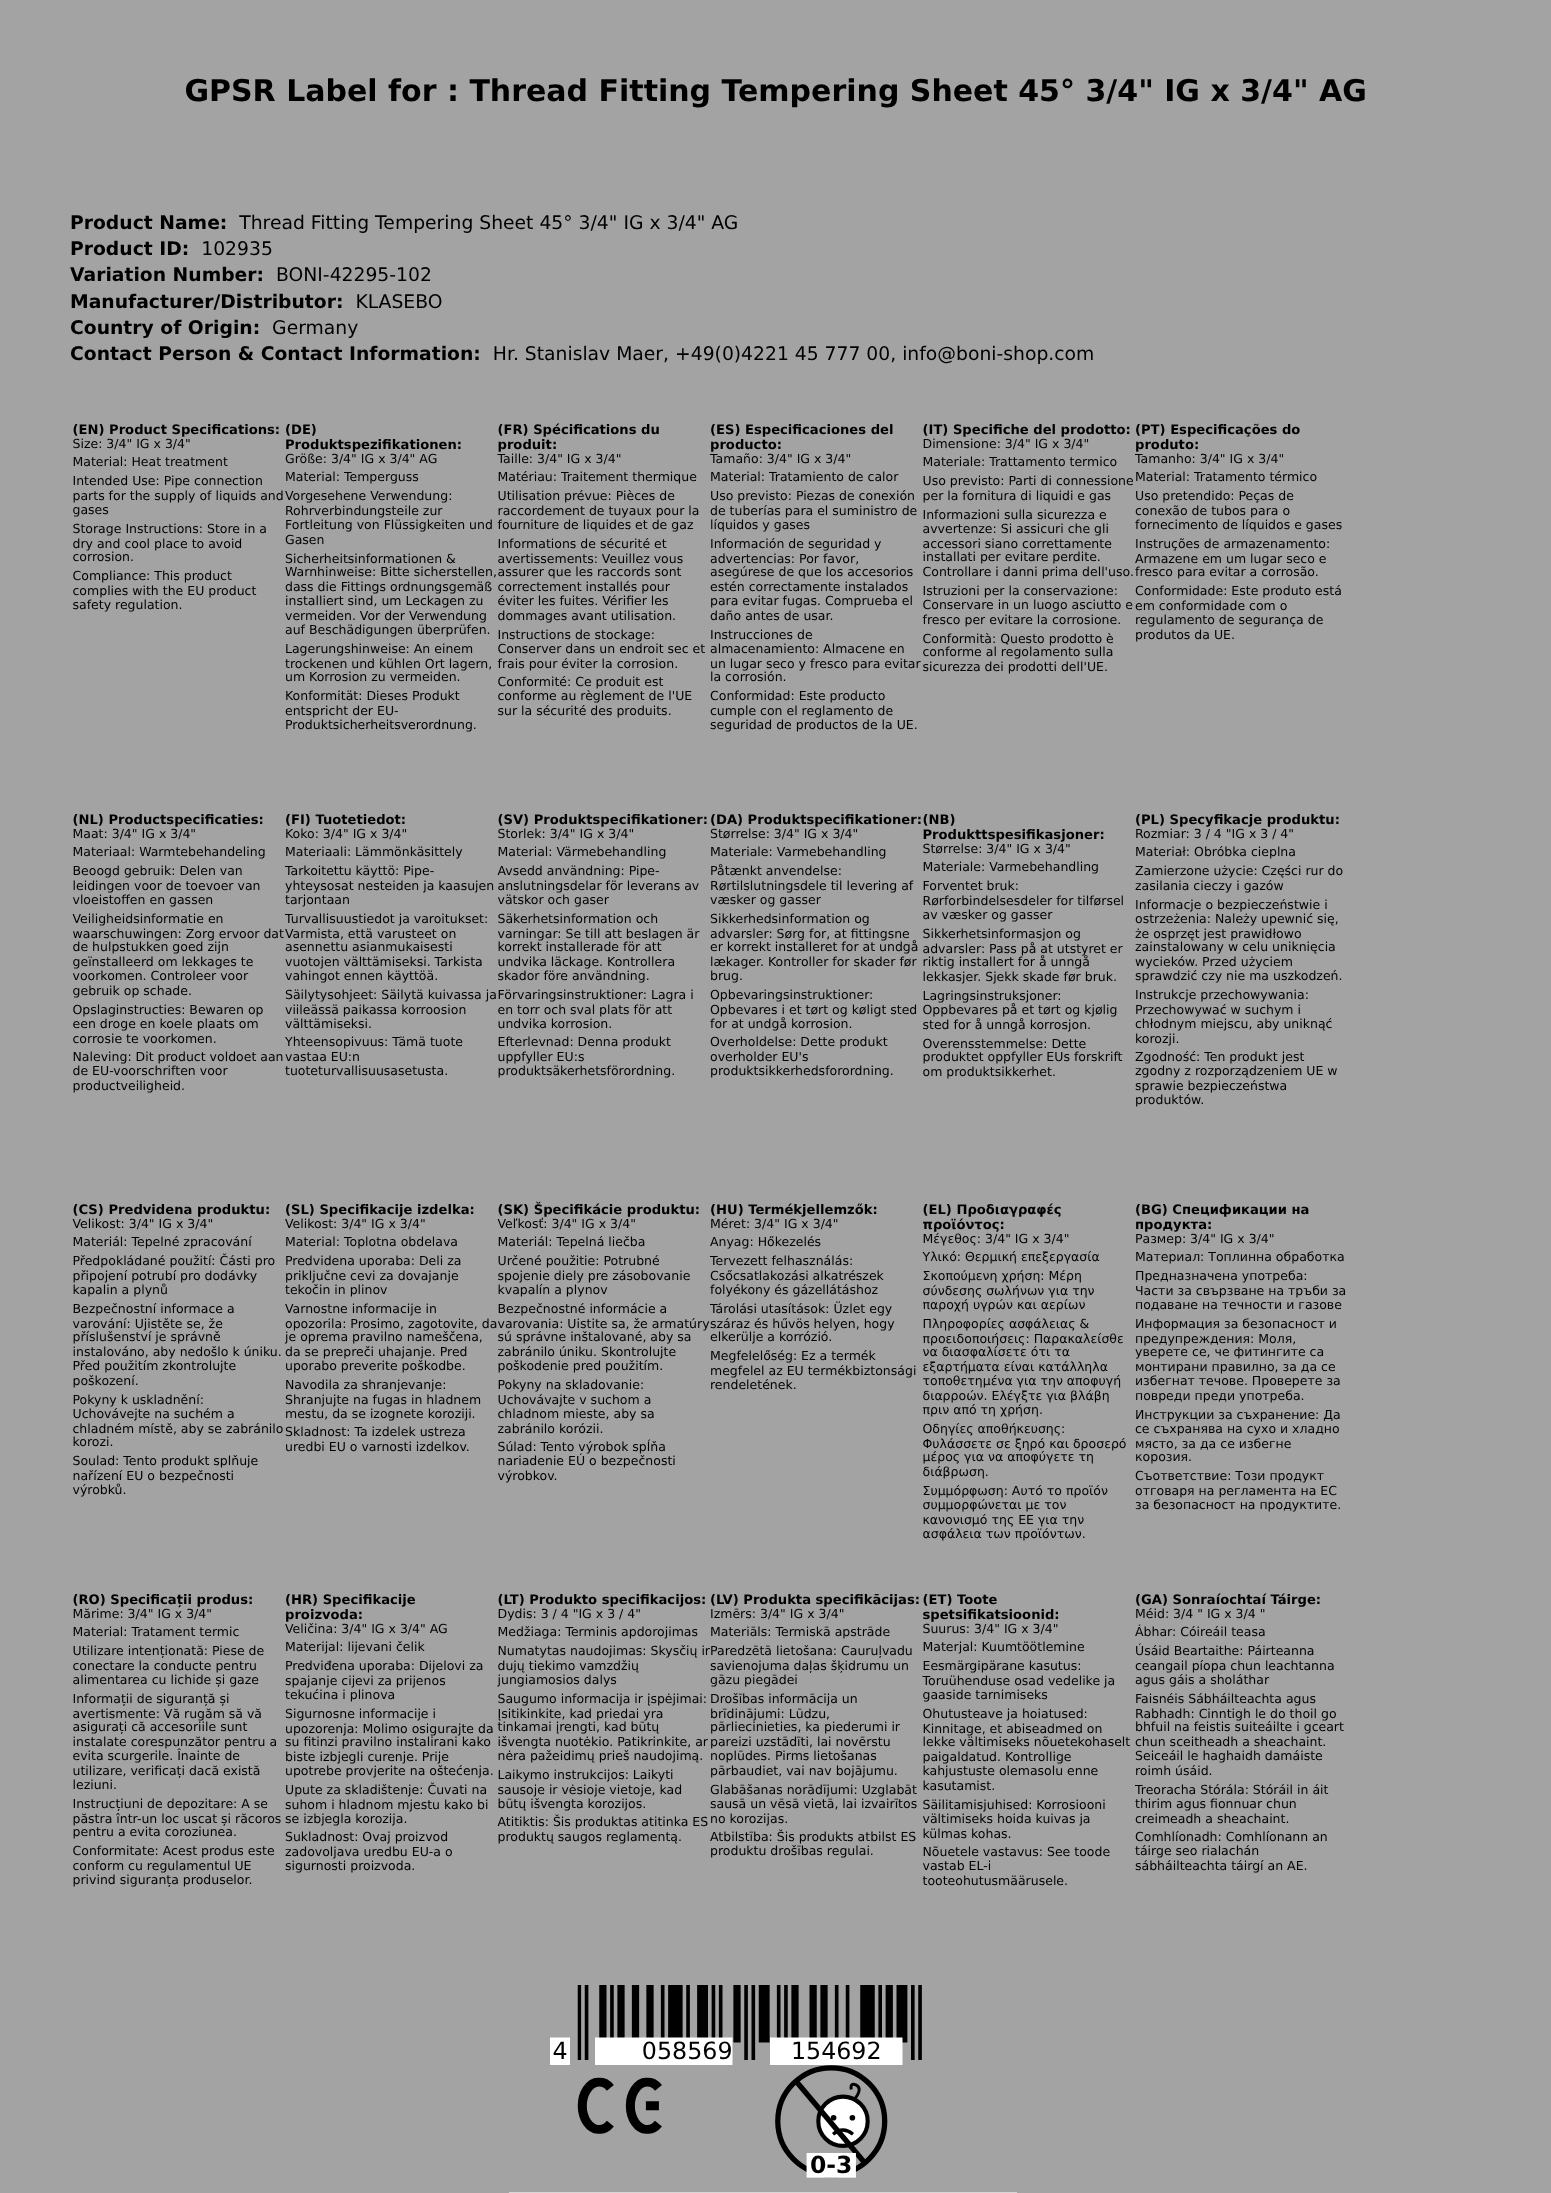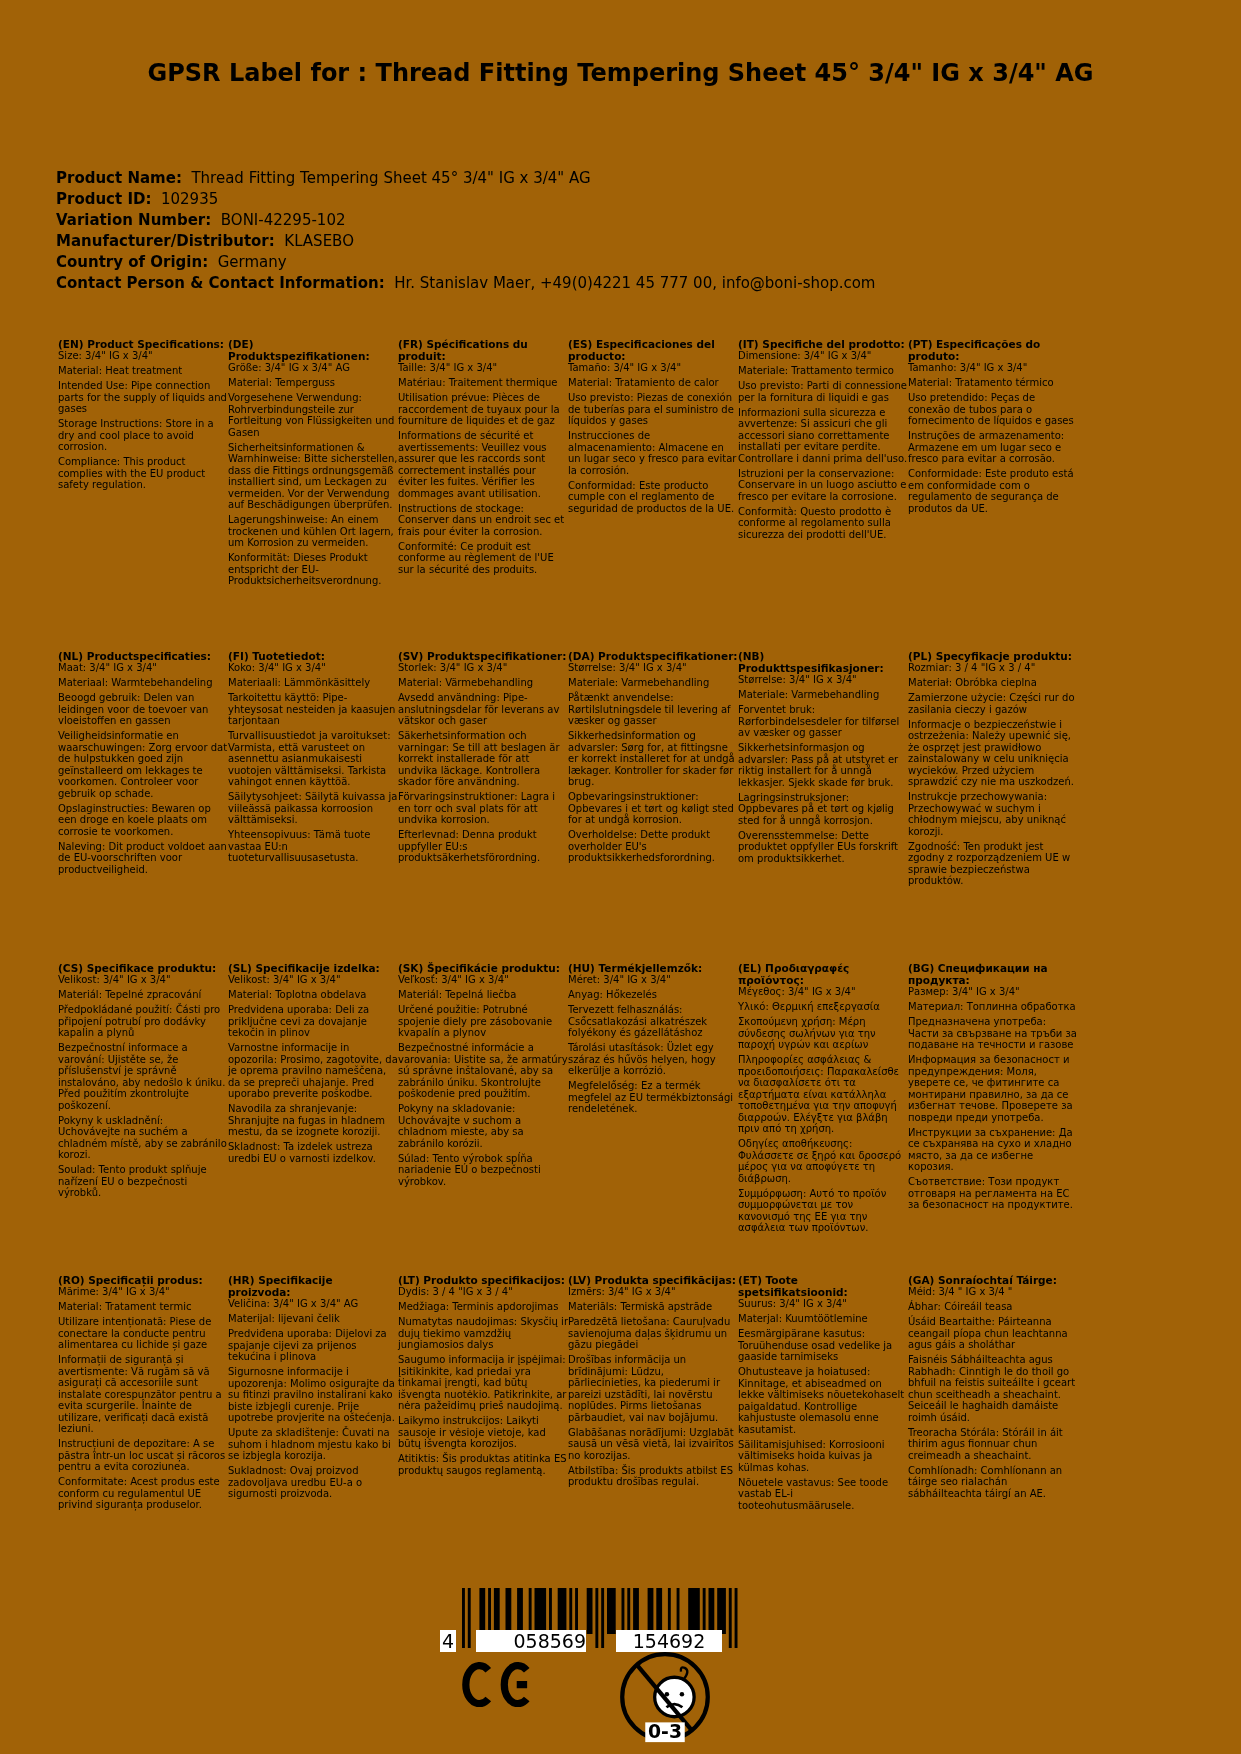--- a/index.html
+++ b/index.html
@@ -1,20 +1,20 @@
 <!DOCTYPE html>
 <html><head>
 <meta charset="utf-8">
 <style>
   html, body { margin: 0; padding: 0; background: #ffffff; }
   .page {
     position: relative;
     width: 1241px;
     height: 1754px;
-    background: #a16207;
+    background: #a3a3a3;
     color: #000000;
     font-family: "DejaVu Sans", sans-serif;
     overflow: hidden;
   }
   .title {
     position: absolute;
     top: 58px;
     left: 50%;
     transform: translateX(-50%);
     width: 980px;
@@ -118,20 +118,21 @@
         <p>Utilisation prévue: Pièces de raccordement de tuyaux pour la fourniture de liquides et de gaz</p>
         <p>Informations de sécurité et avertissements: Veuillez vous assurer que les raccords sont correctement installés pour éviter les fuites. Vérifier les dommages avant utilisation.</p>
         <p>Instructions de stockage: Conserver dans un endroit sec et frais pour éviter la corrosion.</p>
         <p>Conformité: Ce produit est conforme au règlement de l'UE sur la sécurité des produits.</p>
       </div>
       <div class="spec">
         <h3>(ES) Especificaciones del producto:</h3>
         <p>Tamaño: 3/4" IG x 3/4"</p>
         <p>Material: Tratamiento de calor</p>
         <p>Uso previsto: Piezas de conexión de tuberías para el suministro de líquidos y gases</p>
+        <p>Información de seguridad y advertencias: Por favor, asegúrese de que los accesorios estén correctamente instalados para evitar fugas. Comprueba el daño antes de usar.</p>
         <p>Instrucciones de almacenamiento: Almacene en un lugar seco y fresco para evitar la corrosión.</p>
         <p>Conformidad: Este producto cumple con el reglamento de seguridad de productos de la UE.</p>
       </div>
       <div class="spec">
         <h3>(IT) Specifiche del prodotto:</h3>
         <p>Dimensione: 3/4" IG x 3/4"</p>
         <p>Materiale: Trattamento termico</p>
         <p>Uso previsto: Parti di connessione per la fornitura di liquidi e gas</p>
         <p>Informazioni sulla sicurezza e avvertenze: Si assicuri che gli accessori siano correttamente installati per evitare perdite. Controllare i danni prima dell'uso.</p>
         <p>Istruzioni per la conservazione: Conservare in un luogo asciutto e fresco per evitare la corrosione.</p>
@@ -193,21 +194,21 @@
       <div class="spec">
         <h3>(PL) Specyfikacje produktu:</h3>
         <p>Rozmiar: 3 / 4 "IG x 3 / 4"</p>
         <p>Materiał: Obróbka cieplna</p>
         <p>Zamierzone użycie: Części rur do zasilania cieczy i gazów</p>
         <p>Informacje o bezpieczeństwie i ostrzeżenia: Należy upewnić się, że osprzęt jest prawidłowo zainstalowany w celu uniknięcia wycieków. Przed użyciem sprawdzić czy nie ma uszkodzeń.</p>
         <p>Instrukcje przechowywania: Przechowywać w suchym i chłodnym miejscu, aby uniknąć korozji.</p>
         <p>Zgodność: Ten produkt jest zgodny z rozporządzeniem UE w sprawie bezpieczeństwa produktów.</p>
       </div>
       <div class="spec">
-        <h3>(CS) Specifikace produktu:</h3>
+        <h3>(CS) Predvidena produktu:</h3>
         <p>Velikost: 3/4" IG x 3/4"</p>
         <p>Materiál: Tepelné zpracování</p>
         <p>Předpokládané použití: Části pro připojení potrubí pro dodávky kapalin a plynů</p>
         <p>Bezpečnostní informace a varování: Ujistěte se, že příslušenství je správně instalováno, aby nedošlo k úniku. Před použitím zkontrolujte poškození.</p>
         <p>Pokyny k uskladnění: Uchovávejte na suchém a chladném místě, aby se zabránilo korozi.</p>
         <p>Soulad: Tento produkt splňuje nařízení EU o bezpečnosti výrobků.</p>
       </div>
       <div class="spec">
         <h3>(SL) Specifikacije izdelka:</h3>
         <p>Velikost: 3/4" IG x 3/4"</p>

